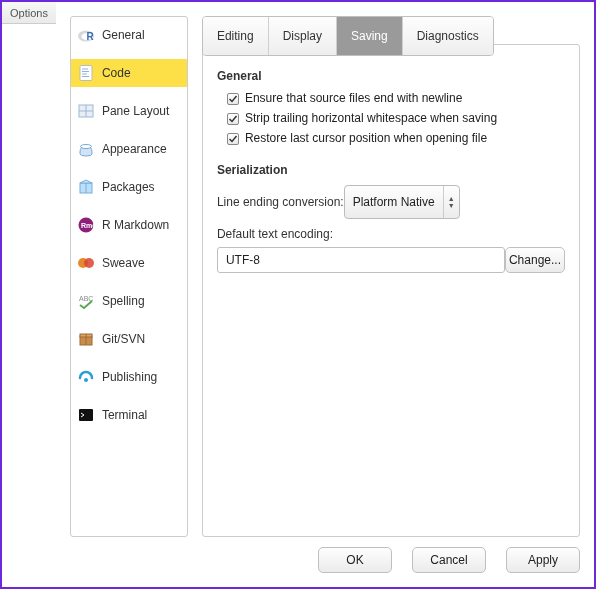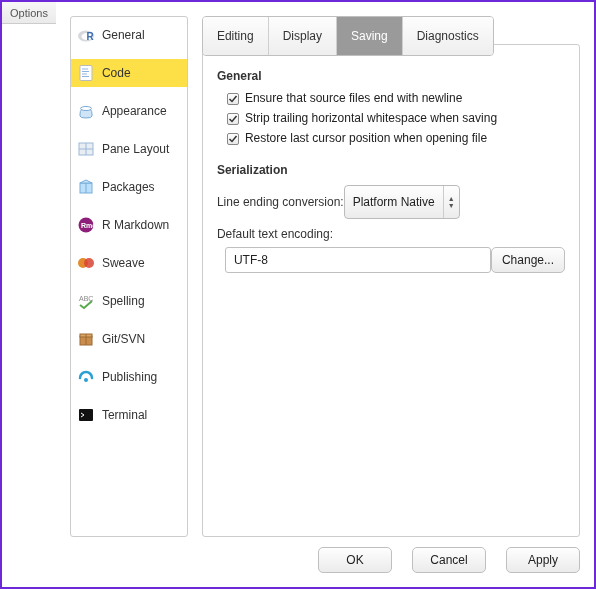--- a/index.html
+++ b/index.html
@@ -172,28 +172,27 @@
     border: 1px solid #bfbfbf;
     border-radius: 3px;
     background: #fff;
     padding: 0 8px;
     font-size: 12px;
     color: #222;
     display: flex;
     align-items: center;
     flex: 1;
     min-width: 0;
-    margin-left: 8px;
   }
   .btn {
     height: 26px;
     border: 1px solid #bfbfbf;
     border-radius: 5px;
     background: linear-gradient(#fefefe,#ebebeb);
-    padding: 0 10px;
+    padding: 0 3px;
     font-size: 12px;
     color: #222;
     display: inline-flex;
     align-items: center;
     cursor: default;
   }
   .footer-btns {
     display: flex;
     justify-content: flex-end;
     gap: 20px;
@@ -232,36 +231,36 @@
                 <line x1="5" y1="10" x2="10" y2="10" stroke="#8fb3e0"></line>
                 <line x1="5" y1="12.5" x2="12" y2="12.5" stroke="#8fb3e0"></line>
               </svg>
           </span>
           <span>Code</span>
         </div>
 
         <div class="side-item">
           <span class="icon-box">
             <svg viewBox="0 0 18 18">
-                <path d="M3 12 Q3 6 9 6 Q15 6 15 12 L15 14 Q15 16 9 16 Q3 16 3 14 Z" fill="#cfe4f7" stroke="#7aa9d6"></path>
-                <ellipse cx="9" cy="6.5" rx="5.5" ry="2" fill="#fff" stroke="#7aa9d6"></ellipse>
-              </svg>
-          </span>
-          <span>Appearance</span>
-        </div>
-
-        <div class="side-item">
-          <span class="icon-box">
-            <svg viewBox="0 0 18 18">
                 <rect x="2" y="3" width="14" height="12" fill="#e9eef5" stroke="#9bb8d8"></rect>
                 <line x1="9" y1="3" x2="9" y2="15" stroke="#9bb8d8"></line>
                 <line x1="2" y1="9" x2="16" y2="9" stroke="#9bb8d8"></line>
               </svg>
           </span>
           <span>Pane Layout</span>
+        </div>
+
+        <div class="side-item">
+          <span class="icon-box">
+            <svg viewBox="0 0 18 18">
+                <path d="M3 12 Q3 6 9 6 Q15 6 15 12 L15 14 Q15 16 9 16 Q3 16 3 14 Z" fill="#cfe4f7" stroke="#7aa9d6"></path>
+                <ellipse cx="9" cy="6.5" rx="5.5" ry="2" fill="#fff" stroke="#7aa9d6"></ellipse>
+              </svg>
+          </span>
+          <span>Appearance</span>
         </div>
 
         <div class="side-item">
           <span class="icon-box">
             <svg viewBox="0 0 18 18">
                 <rect x="3" y="5" width="12" height="10" fill="#bcdffb" stroke="#77add8"></rect>
                 <polygon points="3,5 9,2 15,5" fill="#cde8fb" stroke="#77add8"></polygon>
                 <line x1="9" y1="5" x2="9" y2="15" stroke="#77add8"></line>
               </svg>
           </span>

